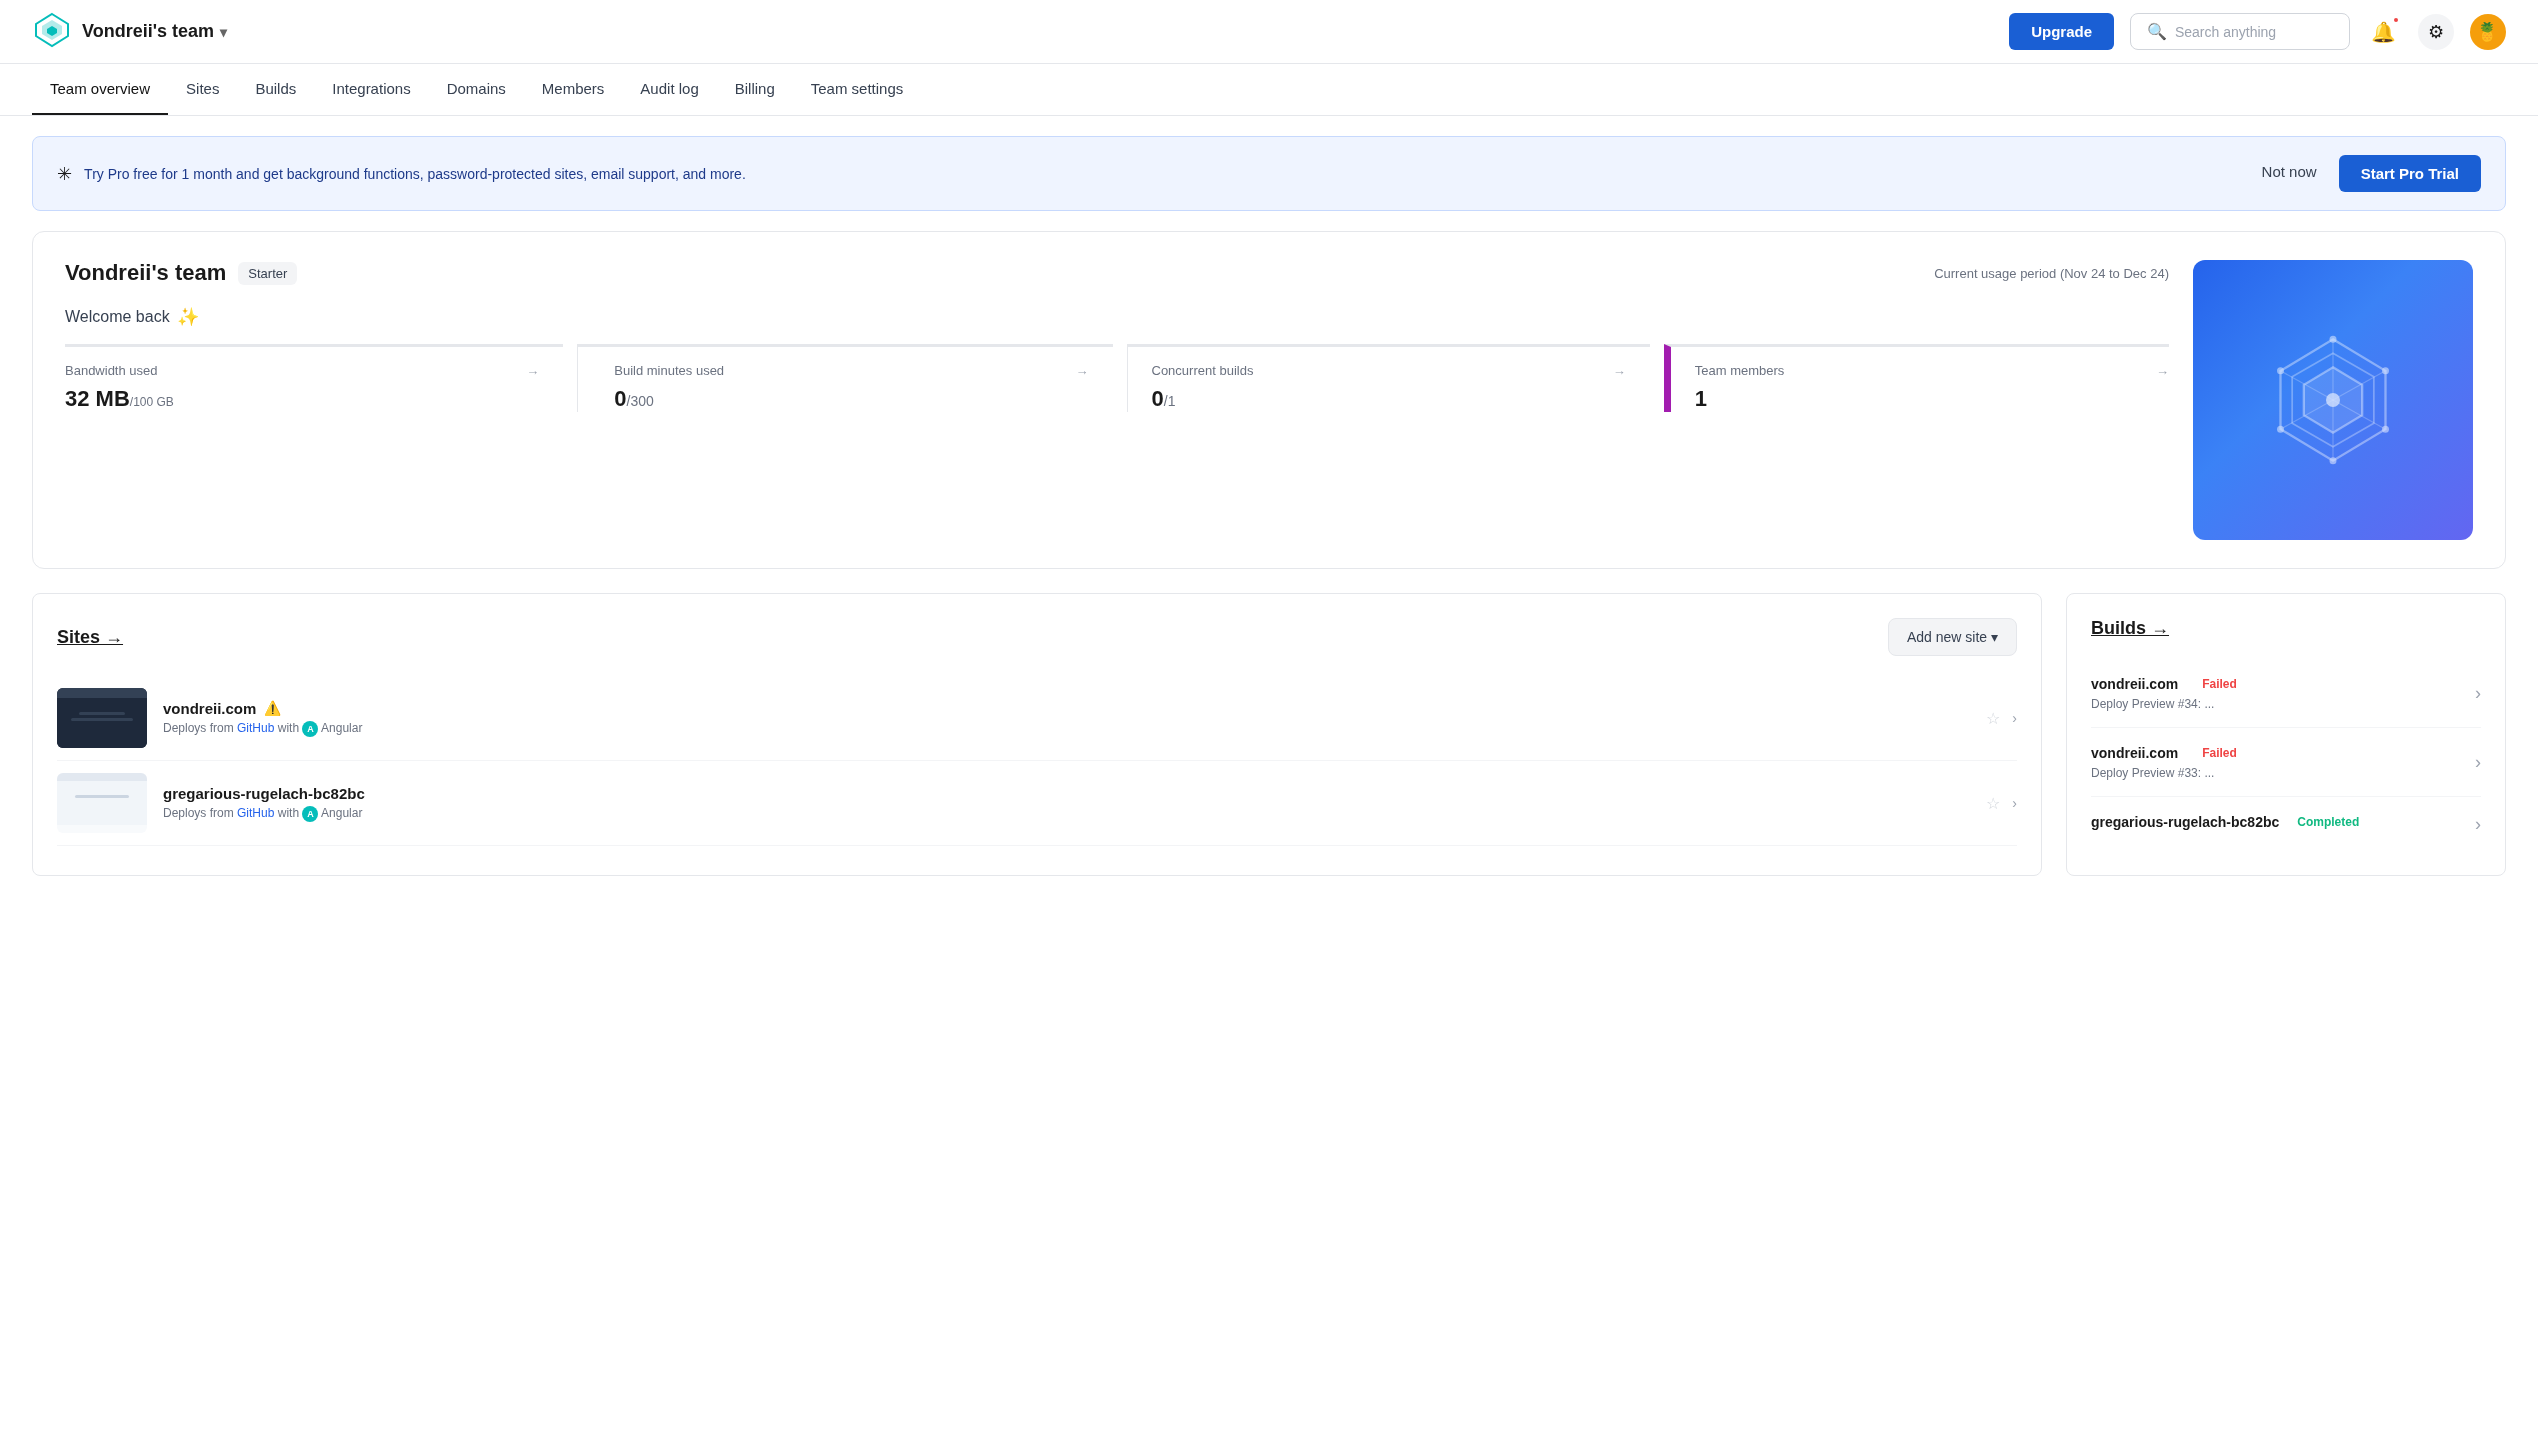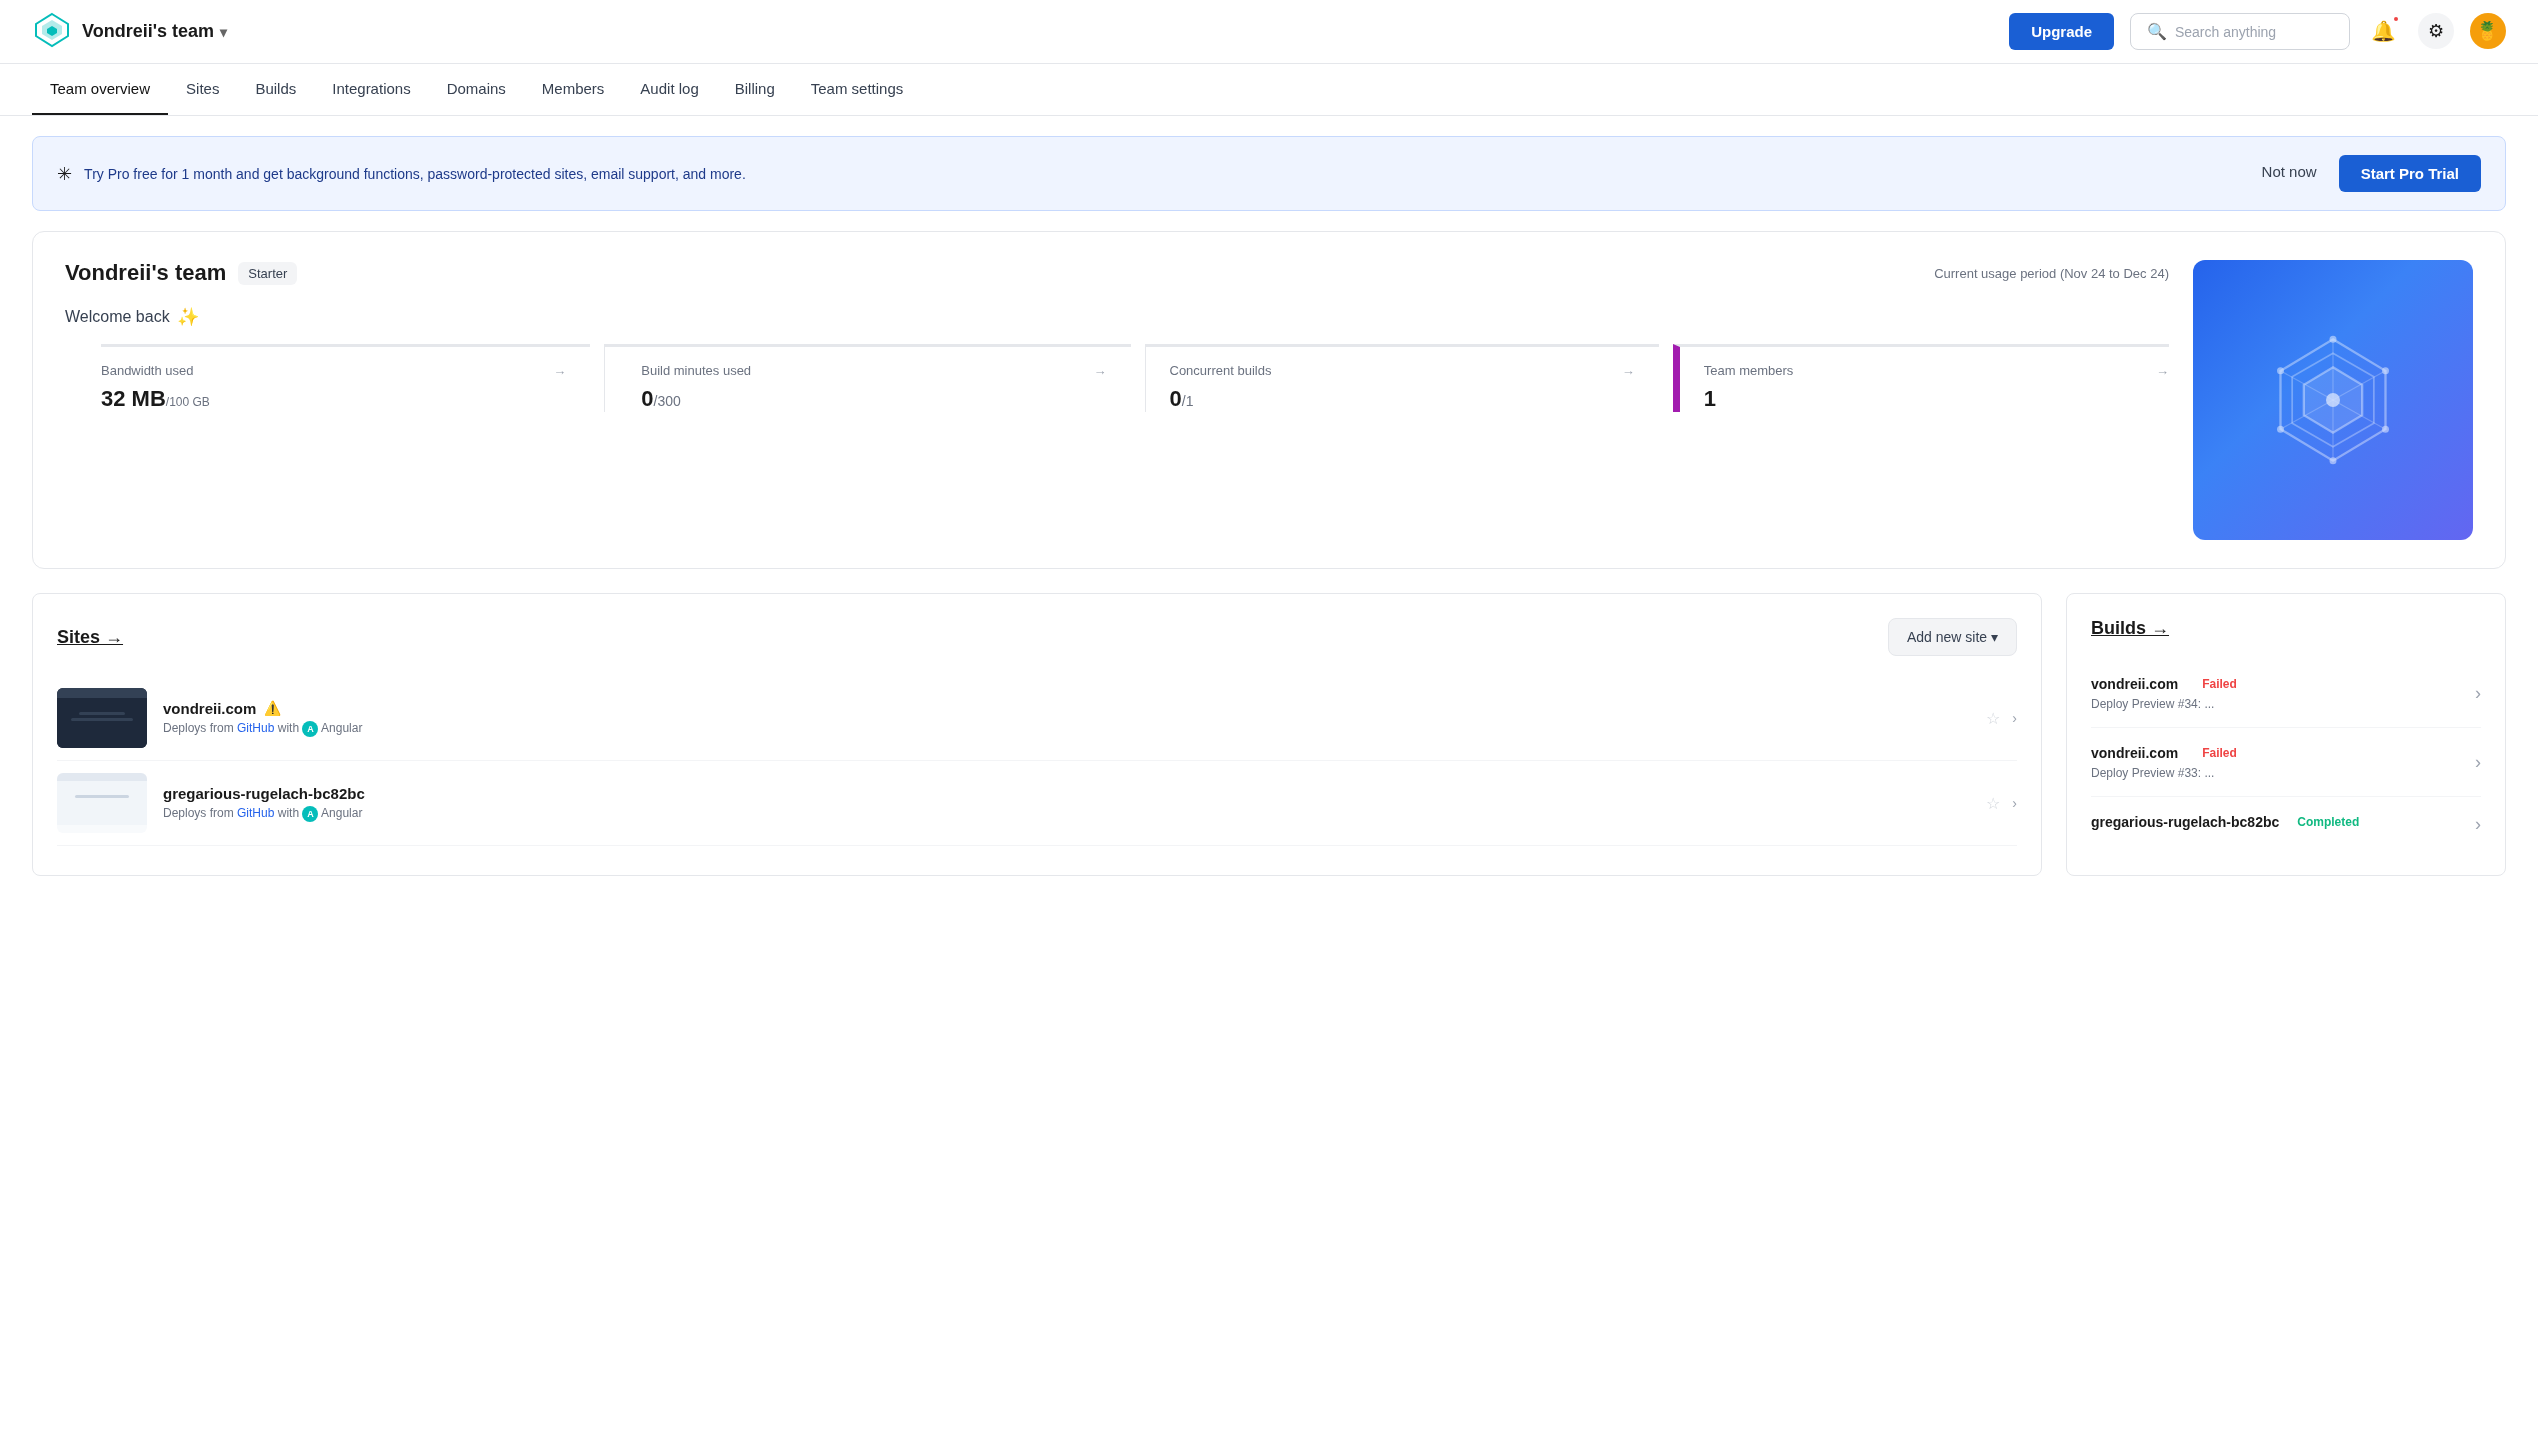--- a/index.html
+++ b/index.html
@@ -7,21 +7,21 @@
 
     
     .header {
       display: flex; align-items: center; justify-content: space-between;
       padding: 0 32px; height: 64px; border-bottom: 1px solid #e5e7eb;
       background: #fff;
     }
     .header-left { display: flex; align-items: center; gap: 10px; }
     .logo-icon { width: 40px; height: 40px; }
     .team-name { font-size: 18px; font-weight: 600; display: flex; align-items: center; gap: 6px; cursor: pointer; }
-    .header-right { display: flex; align-items: flex-start; gap: 16px; padding-left: 32px; }
+    .header-right { display: flex; align-items: center; gap: 16px; padding-left: 32px; }
     .upgrade-btn {
       background: #1a5fd4; color: #fff; border: none; border-radius: 6px;
       padding: 10px 22px; font-size: 15px; font-weight: 600; cursor: pointer;
     }
     .search-box {
       display: flex; align-items: center; gap: 8px;
       border: 1px solid #d1d5db; border-radius: 8px;
       padding: 8px 16px; background: #fff; cursor: text; min-width: 220px;
     }
     .search-icon { color: #9ca3af; font-size: 16px; }
@@ -71,21 +71,21 @@
     .overview-header { display: flex; align-items: center; justify-content: space-between; margin-bottom: 8px; }
     .overview-title { display: flex; align-items: center; gap: 12px; }
     .overview-title h2 { font-size: 22px; font-weight: 600; }
     .starter-badge {
       background: #f3f4f6; color: #374151; border-radius: 6px;
       padding: 4px 10px; font-size: 13px; font-weight: 500;
     }
     .usage-period { color: #6b7280; font-size: 13px; }
     .welcome-back { font-size: 16px; color: #374151; margin: 20px 0 16px; display: flex; align-items: center; gap: 8px; }
     .sparkle { font-size: 18px; }
-    .stats-row { display: flex; gap: 14px; margin-left: 36px; }
+    .stats-row { display: flex; gap: 14px; }
     .stat-item {
       flex: 1; border-top: 3px solid #e5e7eb; padding: 16px 0 0; margin-right: 0;
     }
     .stat-item:not(:last-child) { margin-right: 0; padding-right: 24px; }
     .stat-label { display: flex; align-items: center; justify-content: space-between; color: #6b7280; font-size: 13px; margin-bottom: 8px; }
     .stat-arrow { color: #9ca3af; }
     .stat-value { font-size: 22px; font-weight: 700; }
     .stat-value .unit { font-size: 12px; font-weight: 400; color: #6b7280; }
     .stat-value .denom { font-size: 14px; font-weight: 400; color: #6b7280; }
 

